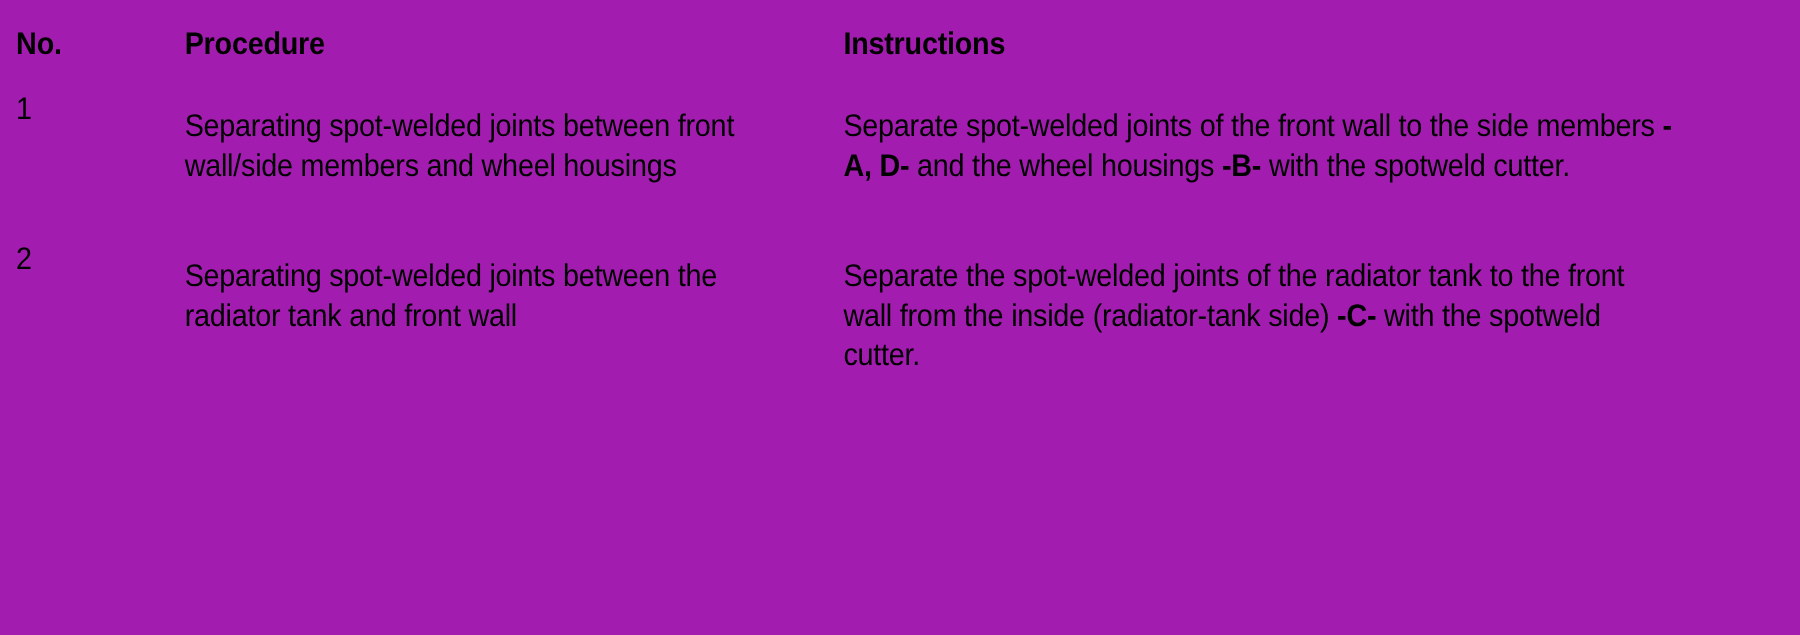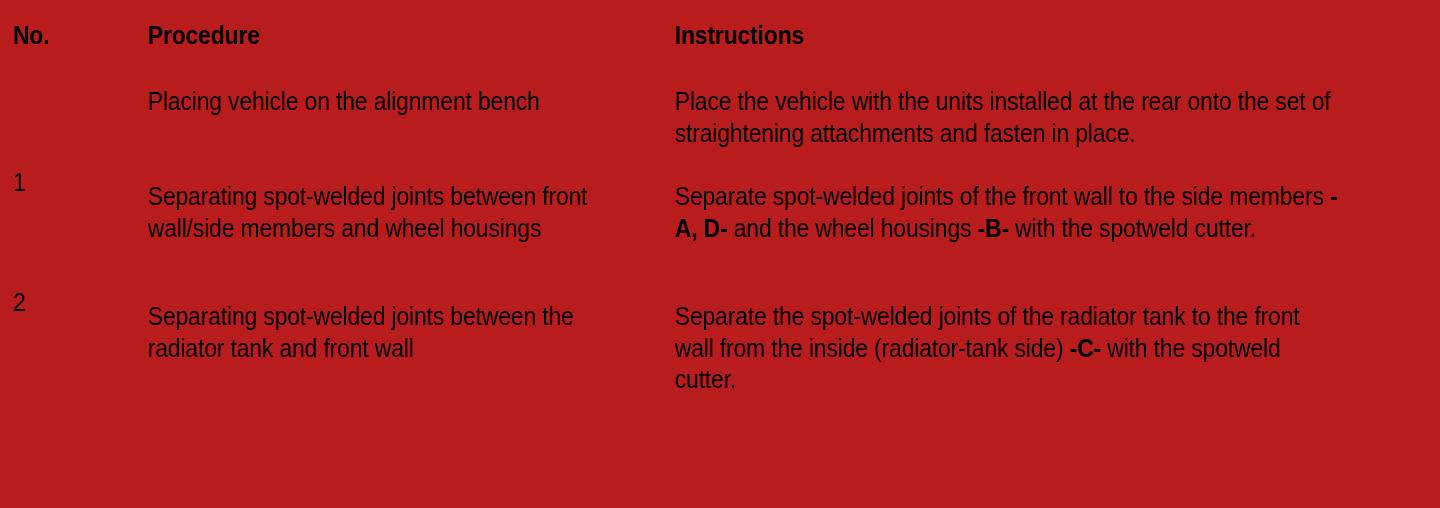--- a/index.html
+++ b/index.html
@@ -14,21 +14,21 @@
     overflow: hidden;
     font-family: "Liberation Sans", "DejaVu Sans", sans-serif;
     color: #000000;
     -webkit-font-smoothing: none;
   }
 
   .page {
     position: relative;
     width: 1440px;
     height: 508px;
-    background: #b91c1c;
+    background: #a21caf;
   }
 
   
   .proc-table {
     position: absolute;
     left: 0;
     top: 0;
     width: 1407px;
     border-collapse: collapse;
     table-layout: fixed;
@@ -122,31 +122,20 @@
         </th>
         <th class="cell-instr">
           <span class="hd head-pad-instr">Instructions</span>
         </th>
       </tr>
     </thead>
 
     <tbody>
 
 
-      <tr class="row-body r2">
-        <td class="no-cell">
-          <span class="tx pad-no"></span>
-        </td>
-        <td class="cell-proc">
-          <span class="tx pad-proc">Placing vehicle on the alignment bench</span>
-        </td>
-        <td class="cell-instr">
-          <span class="tx pad-instr"><span class="seg">Place the vehicle with the units installed at the rear onto the set of straightening attachments and fasten in place.</span></span>
-        </td>
-      </tr>
 
       <tr class="row-body r3">
         <td class="no-cell">
           <span class="tx pad-no">1</span>
         </td>
         <td class="cell-proc">
           <span class="tx pad-proc">Separating spot-welded joints between front wall/side members and wheel housings</span>
         </td>
         <td class="cell-instr">
           <span class="tx pad-instr"><span class="seg">Separate spot-welded joints of the front wall to the side members </span><strong class="bd">-A, D-</strong><span class="seg"> and the wheel housings </span><strong class="bd">-B-</strong><span class="seg"> with the spotweld cutter.</span></span>

